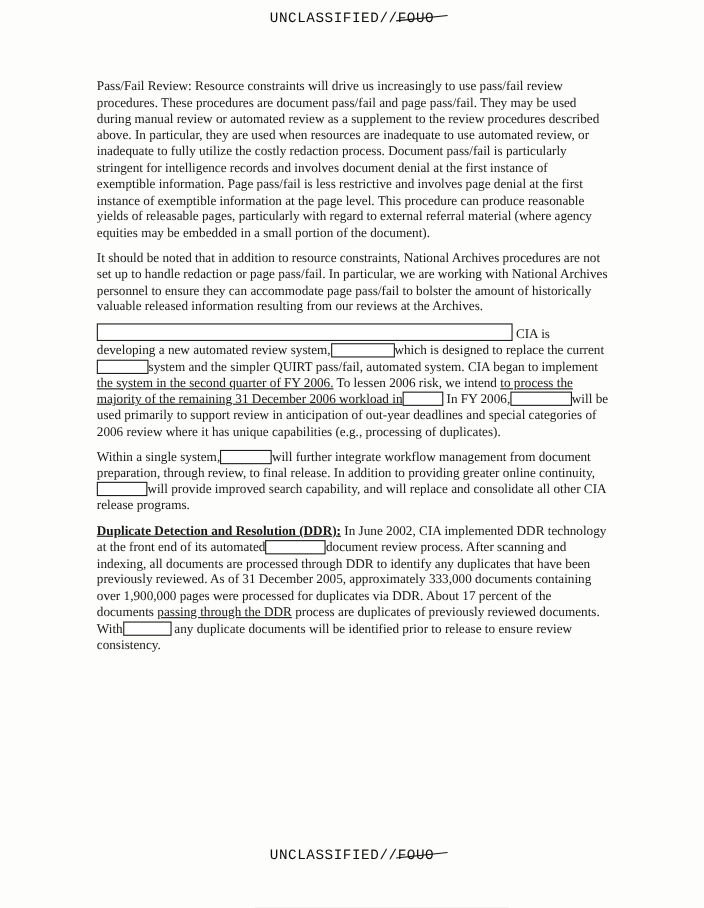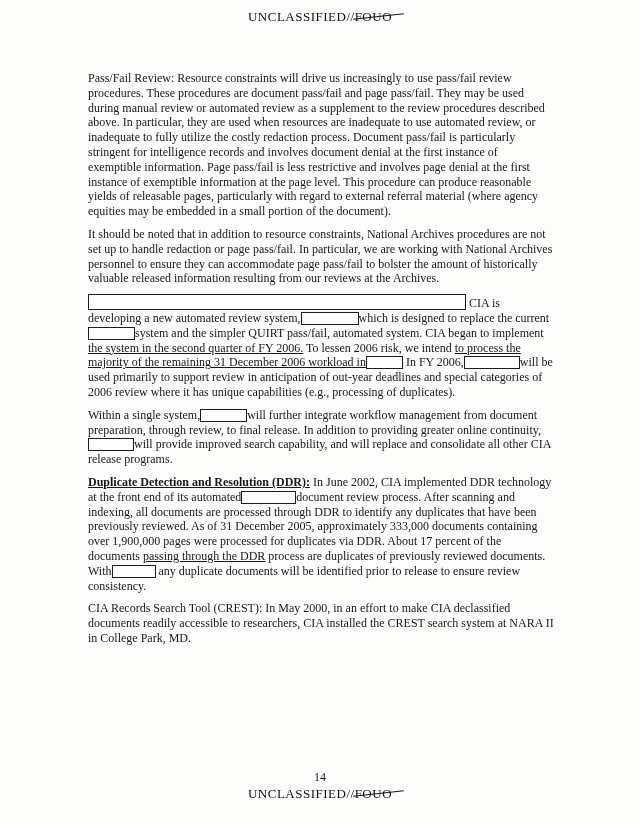--- a/index.html
+++ b/index.html
@@ -7,21 +7,21 @@
   .page {
     position:relative;
     width:640px; height:825px;
     margin:0 auto;
     background:#fdfdfc;
     font-family:"Liberation Serif", serif;
     color:#171717;
     overflow:hidden;
   }
   .classification {
-    font-family:Liberation Serif, serif;
+    font-family:Liberation Mono, monospace;
     font-size:13px;
     letter-spacing:0.5px;
     text-align:center;
     color:#101010;
     white-space:nowrap;
   }
   .header { position:absolute; top:9px; left:0; right:0; }
   .struck { position:relative; display:inline-block; }
   .struck::after {
     content:"";
@@ -62,21 +62,19 @@
 <div class="page">
 
   <div class="header classification"><span>UNCLASSIFIED//</span><span class="struck">FOUO</span></div>
 
   <div class="doc-body" id="paragraphs">
       <p class="doc-para"><span class="bold">Pass/Fail Review:</span><span class="">  Resource constraints will drive us increasingly to use pass/fail review procedures.  These procedures are document pass/fail and page pass/fail.  They may be used during manual review or automated review as a supplement to the review procedures described above.  In particular, they are used when resources are inadequate to use automated review, or inadequate to fully utilize the costly redaction process.  Document pass/fail is particularly stringent for intelligence records and involves document denial at the first instance of exemptible information.  Page pass/fail is less restrictive and involves page denial at the first instance of exemptible information at the page level.  This procedure can produce reasonable yields of releasable pages, particularly with regard to external referral material (where agency equities may be embedded in a small portion of the document).</span></p>
       <p class="doc-para"><span class="">It should be noted that in addition to resource constraints, National Archives procedures are not set up to handle redaction or page pass/fail.  In particular, we are working with National Archives personnel to ensure they can accommodate page pass/fail to bolster the amount of historically valuable released information resulting from our reviews at the Archives.</span></p>
       <p class="doc-para"><span class="redaction" style="width: 378px; height: 16px;"></span><span class=""> CIA is developing a new automated review system,</span><span class="redaction" style="width: 58px; height: 13px;"></span><span class="">which is designed to replace the current</span><span class="redaction" style="width: 47px; height: 13px;"></span><span class="">system and the simpler QUIRT pass/fail, automated system.  CIA began to implement </span><span class="underline">the system in the second quarter of FY 2006.</span><span class="">  To lessen 2006 risk, we intend </span><span class="underline">to process the majority of the remaining 31 December 2006 workload in</span><span class="redaction" style="width: 37px; height: 13px;"></span><span class="">  In FY 2006,</span><span class="redaction" style="width: 56px; height: 13px;"></span><span class="">will be used primarily to support review in anticipation of out-year deadlines and special categories of 2006 review where it has unique capabilities (e.g., processing of duplicates).</span></p>
       <p class="doc-para"><span class="">Within a single system,</span><span class="redaction" style="width: 47px; height: 13px;"></span><span class="">will further integrate workflow management from document preparation, through review, to final release.  In addition to providing greater online continuity,</span><span class="redaction" style="width: 46px; height: 13px;"></span><span class="">will provide improved search capability, and will replace and consolidate all other CIA release programs.</span></p>
       <p class="doc-para"><span class="bold underline">Duplicate Detection and Resolution (DDR):</span><span class="">  In June 2002, CIA implemented DDR technology at the front end of its automated</span><span class="redaction" style="width: 55px; height: 13px;"></span><span class="">document review process.  After scanning and indexing, all documents are processed through DDR to identify any duplicates that have been previously reviewed.  As of 31 December 2005, approximately 333,000 documents containing over 1,900,000 pages were processed for duplicates via DDR.  About 17 percent of the documents </span><span class="underline">passing through the DDR</span><span class=""> process are duplicates of previously reviewed documents.  With</span><span class="redaction" style="width: 44px; height: 13px;"></span><span class=""> any duplicate documents will be identified prior to release to ensure review consistency.</span></p>
-      <p class="doc-para"><span class="bold">CIA Records Search Tool (CREST):</span><span class="">  In May 2000, in an effort to make CIA declassified documents readily accessible to researchers, CIA installed the CREST search system at NARA II in College Park, MD.</span></p>
     </div>
 
   <div class="footer">
-    <div class="page-number">14</div>
     <div class="classification"><span>UNCLASSIFIED//</span><span class="struck">FOUO</span></div>
   </div>
 
 </div>
 
 </body></html>

